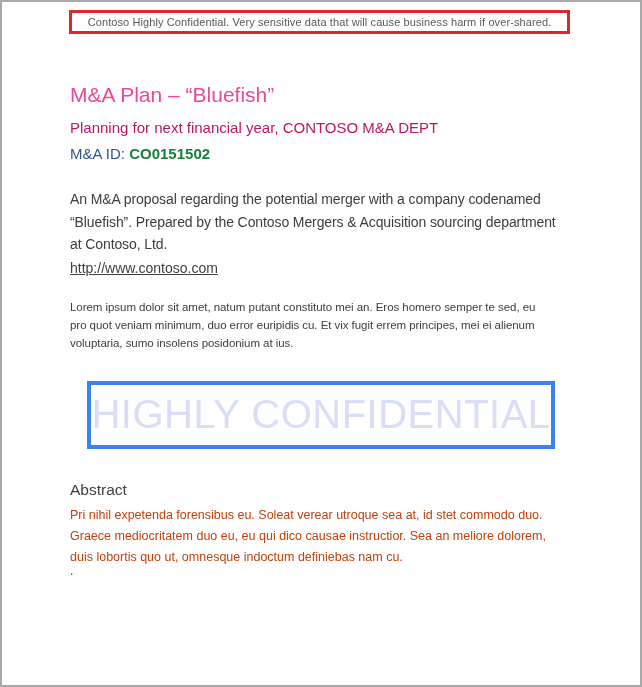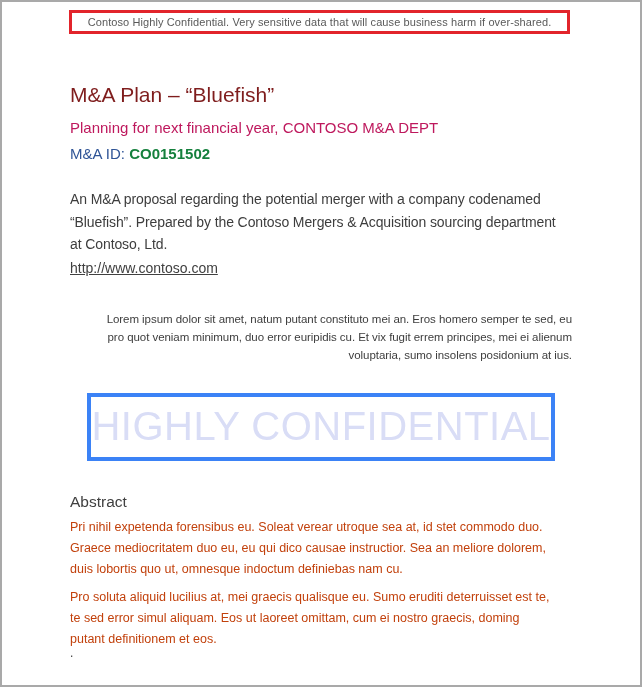--- a/index.html
+++ b/index.html
@@ -18,21 +18,21 @@
     border:3px solid #e2242b;
     display:flex; align-items:center; justify-content:center;
   }
   .banner span {
     font-size:11px; color:#595959; letter-spacing:0.1px; white-space:nowrap;
   }
   .content { padding:0 68px; }
   .title {
     margin-top:48px;
     font-size:21px; font-weight:400; line-height:26px;
-    color:#7f1d1d; white-space:nowrap;
+    color:#ec4899; white-space:nowrap;
   }
   .subtitle {
     margin-top:10px;
     font-size:15px; font-weight:400; line-height:20px;
     color:#be185d; white-space:nowrap;
   }
   .ma-id {
     margin-top:6px;
     font-size:15px; line-height:20px; color:#2f5496; white-space:nowrap;
   }
@@ -42,23 +42,23 @@
     font-size:14px; line-height:22.5px; color:#3d3d3d;
     letter-spacing:-0.1px; white-space:nowrap;
   }
   .link {
     display:inline-block;
     margin-top:3px;
     font-size:14px; line-height:19px;
     color:#404040; text-decoration:underline;
   }
   .lorem {
-    margin-top:32px;
+    margin-top:20px;
     font-size:11.5px; line-height:18px; color:#3d3d3d;
-    letter-spacing:-0.05px; white-space:nowrap;text-align:right;
+    letter-spacing:-0.05px; white-space:nowrap;
   }
   .watermark {
     margin:29px 0 0 17px;
     width:468px; height:68px;
     border:4px solid #3b82f6;
     display:flex; align-items:center; justify-content:center;
     overflow:visible;
   }
   .watermark span {
     font-size:40px; font-weight:400;
@@ -104,18 +104,17 @@
     <p class="lorem">Lorem ipsum dolor sit amet, natum putant constituto mei an. Eros homero semper te sed, eu<br>pro quot veniam minimum, duo error euripidis cu. Et vix fugit errem principes, mei ei alienum<br>voluptaria, sumo insolens posidonium at ius.</p>
 
     <div class="watermark">
       <span>HIGHLY CONFIDENTIAL</span>
     </div>
 
     <div class="abstract-heading">Abstract</div>
 
     <p class="abs">Pri nihil expetenda forensibus eu. Soleat verear utroque sea at, id stet commodo duo.<br>Graece mediocritatem duo eu, eu qui dico causae instructior. Sea an meliore dolorem,<br>duis lobortis quo ut, omnesque indoctum definiebas nam cu.</p>
 
-    <p class="abs second">Pro soluta aliquid lucilius at, mei graecis qualisque eu. Sumo eruditi deterruisset est te,<br>te sed error simul aliquam. Eos ut laoreet omittam, cum ei nostro graecis, doming<br>putant definitionem et eos.</p>
 
     <p class="dot">.</p>
 
   </div>
 </div>
 
 </body></html>

